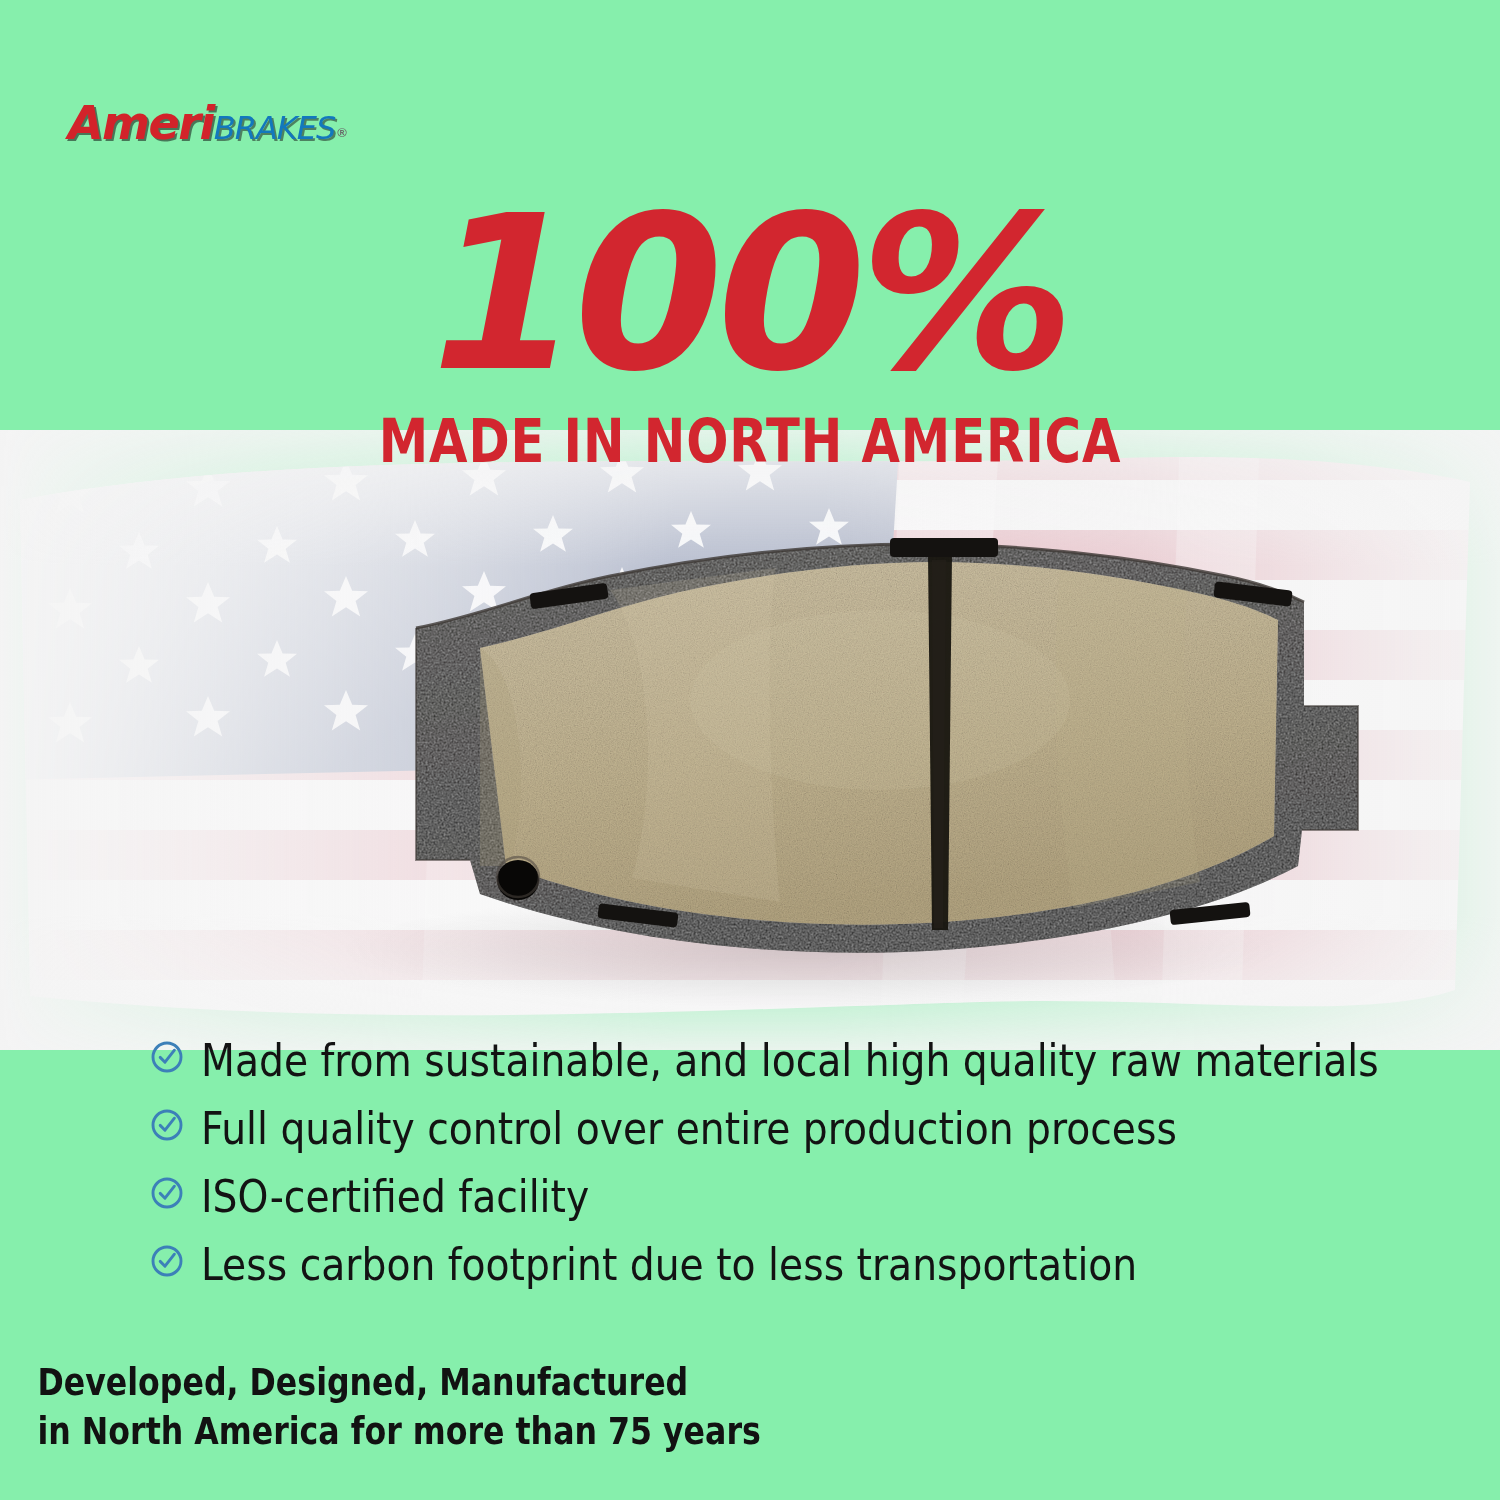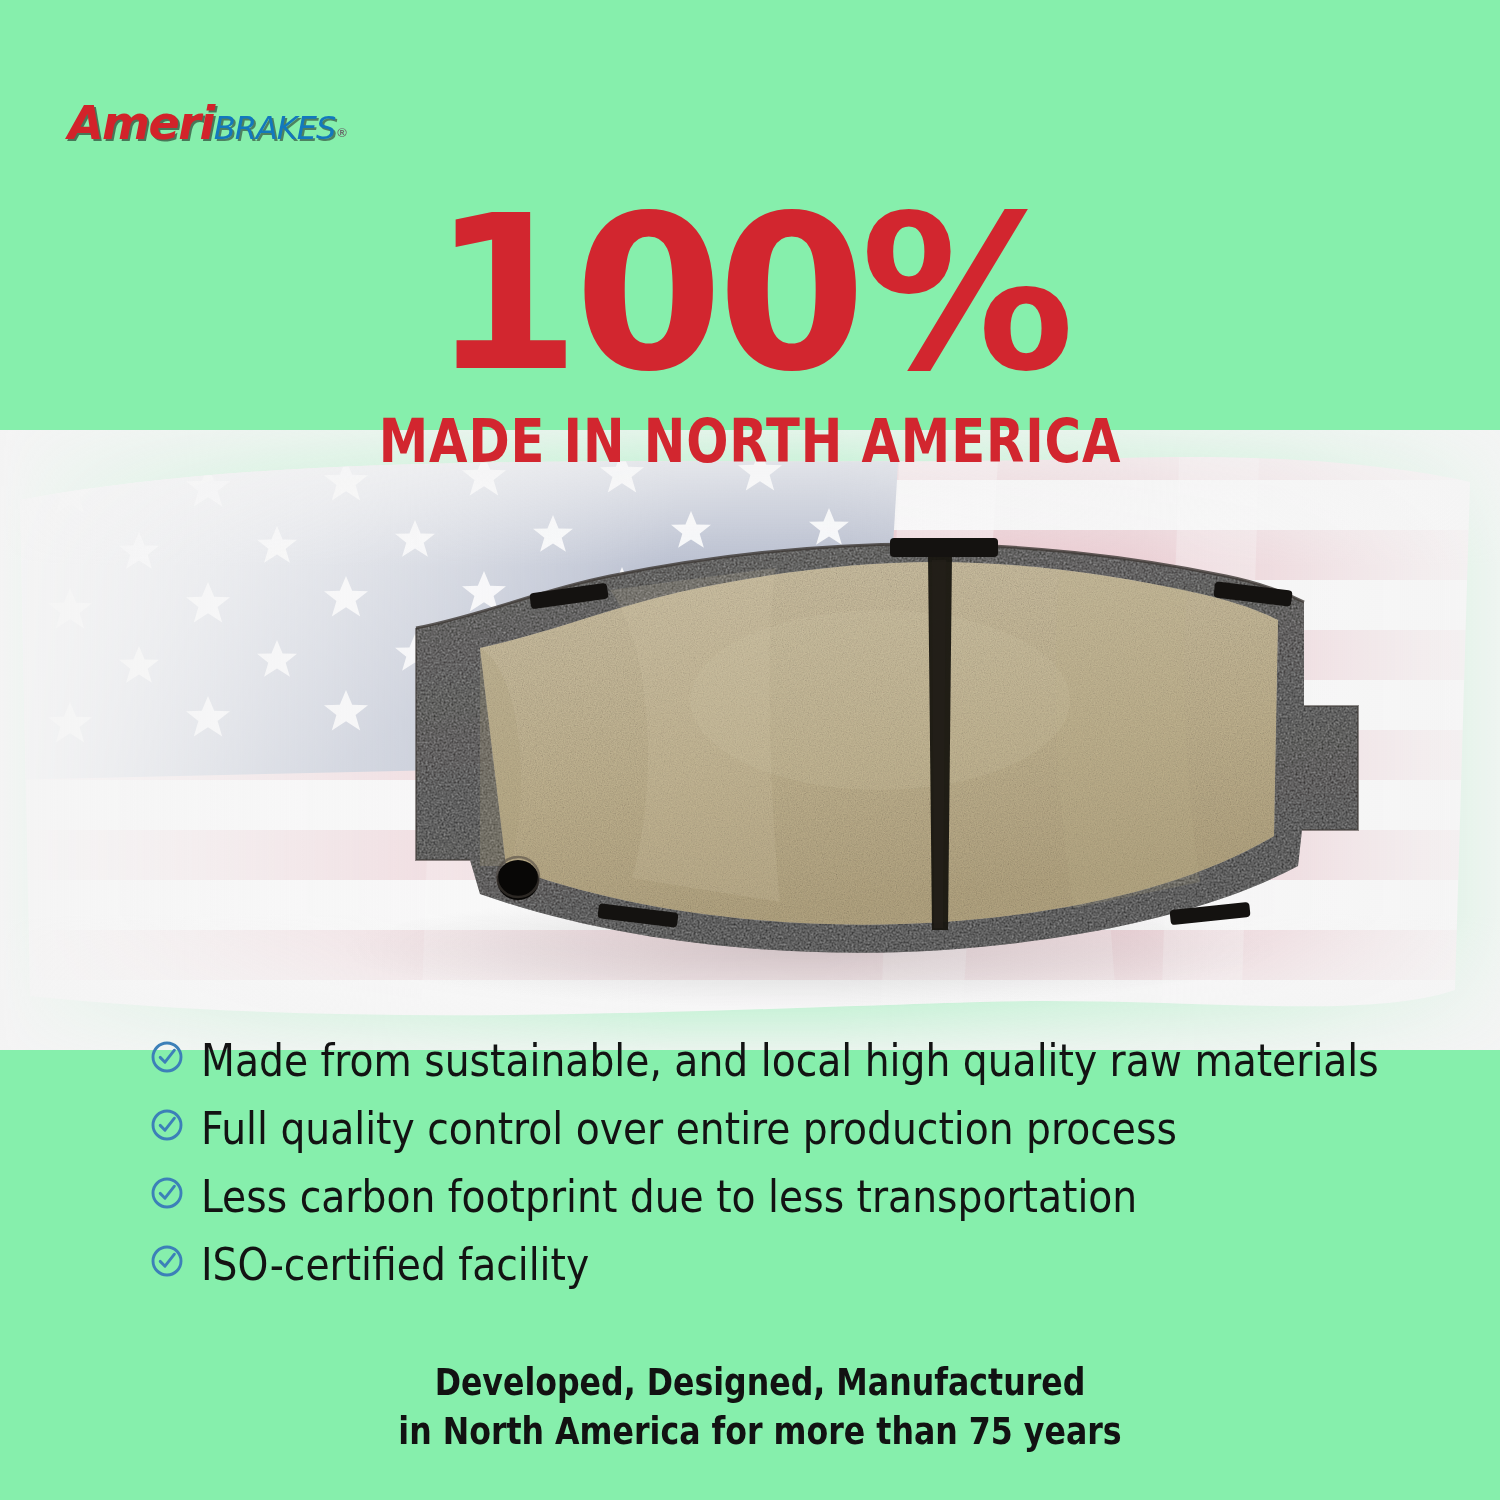--- a/index.html
+++ b/index.html
@@ -58,20 +58,21 @@
     text-align:center;
     z-index:6;
   }
   .headline-100 {
     font-family:"DejaVu Sans", sans-serif;
     font-weight:900;
     font-size:214px;
     line-height:0.92;
     letter-spacing:-6px;
     color:#d2262f;
+    font-style:italic;
   }
   .headline-sub {
     font-family:"DejaVu Sans Condensed","DejaVu Sans", sans-serif;
     font-weight:900;
     font-size:60px;
     line-height:1;
     letter-spacing:1px;
     color:#d2262f;
     margin-top:18px;
     transform:scaleX(0.92);
@@ -124,23 +125,21 @@
     white-space:nowrap;
     transform:scaleX(0.97);
     transform-origin:left center;
   }
 
   
   .footer {
     position:absolute;
     left:0; top:1358px;
     width:1500px;
-    text-align:center;
     z-index:7;
-    padding-left:20px;
   }
   .footer-line {
     font-family:"DejaVu Sans Condensed","Liberation Sans", sans-serif;
     font-weight:900;
     font-size:37px;
     line-height:1.33;
     letter-spacing:0px;
     color:#121212;
     transform:scaleX(0.95);
   }
@@ -407,29 +406,29 @@
         <path d="M 10.2,17.4 L 15,22.2 L 24.4,10.2" fill="none" stroke="#3c80b8" stroke-width="2.9" stroke-linecap="round" stroke-linejoin="round"></path>
       </svg>
       <span class="bullet-text">Full quality control over entire production process</span>
     </div>
 
     <div class="bullet-row">
       <svg class="check-icon" viewBox="0 0 34 34">
         <circle cx="17" cy="17" r="14" fill="none" stroke="#3c80b8" stroke-width="2.9"></circle>
         <path d="M 10.2,17.4 L 15,22.2 L 24.4,10.2" fill="none" stroke="#3c80b8" stroke-width="2.9" stroke-linecap="round" stroke-linejoin="round"></path>
       </svg>
-      <span class="bullet-text">Less carbon footprint due to less transportation</span>
+      <span class="bullet-text">ISO-certified facility</span>
     </div>
 
     <div class="bullet-row">
       <svg class="check-icon" viewBox="0 0 34 34">
         <circle cx="17" cy="17" r="14" fill="none" stroke="#3c80b8" stroke-width="2.9"></circle>
         <path d="M 10.2,17.4 L 15,22.2 L 24.4,10.2" fill="none" stroke="#3c80b8" stroke-width="2.9" stroke-linecap="round" stroke-linejoin="round"></path>
       </svg>
-      <span class="bullet-text">ISO-certified facility</span>
+      <span class="bullet-text">Less carbon footprint due to less transportation</span>
     </div>
 
   </div>
 
   <div class="footer">
     <div class="footer-line">Developed, Designed, Manufactured</div>
     <div class="footer-line">in North America for more than 75 years</div>
   </div>
 
 </div>

